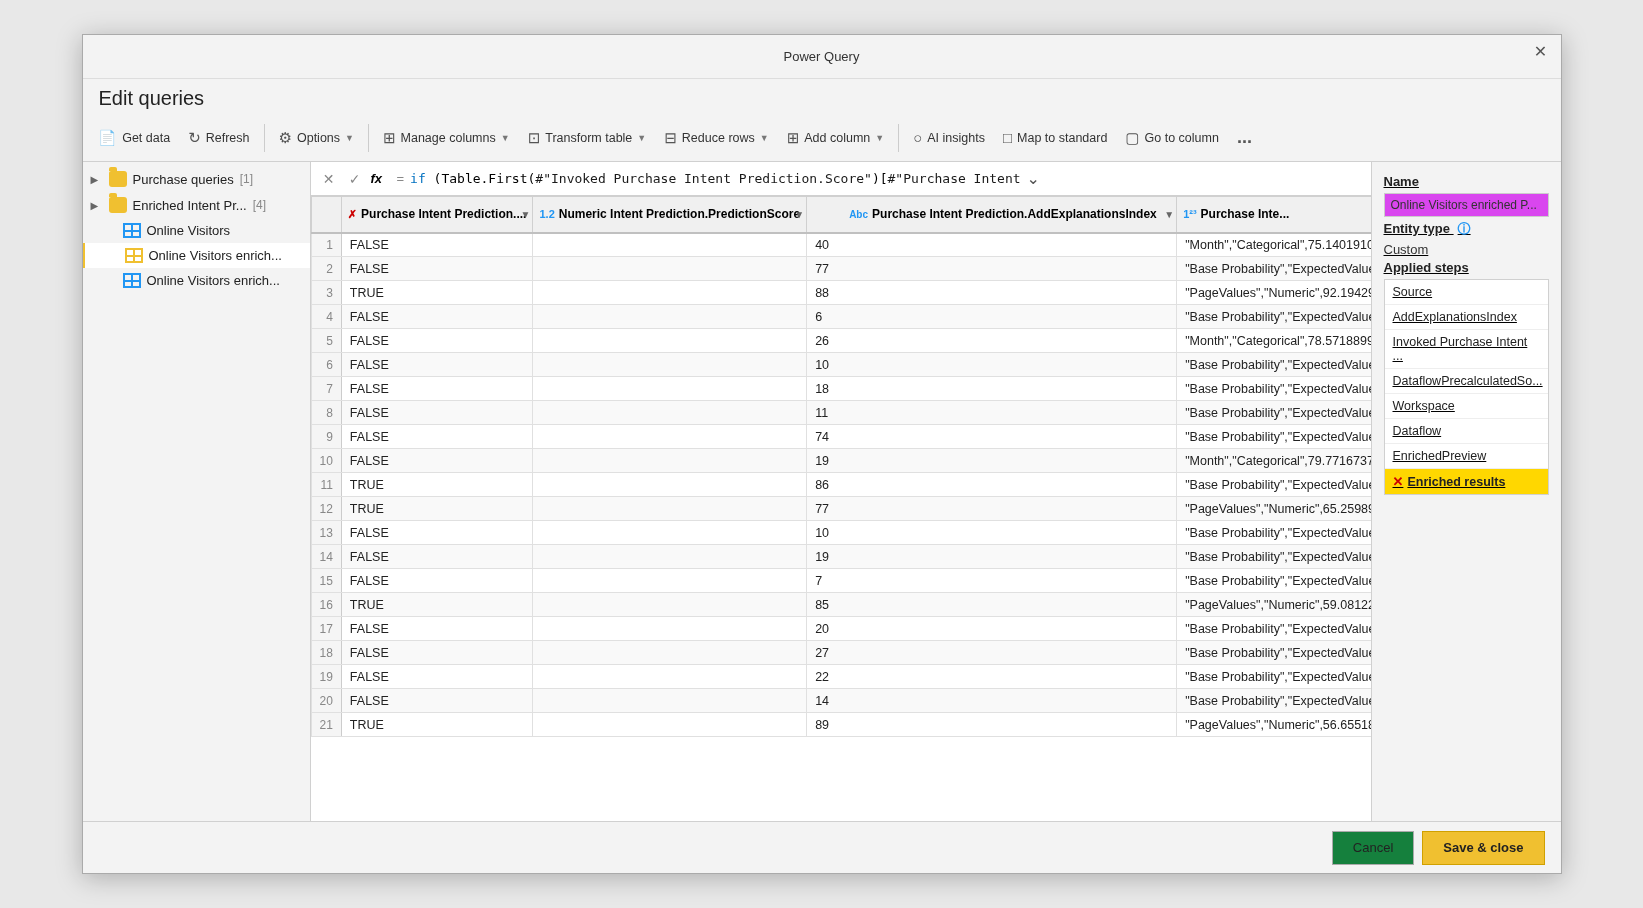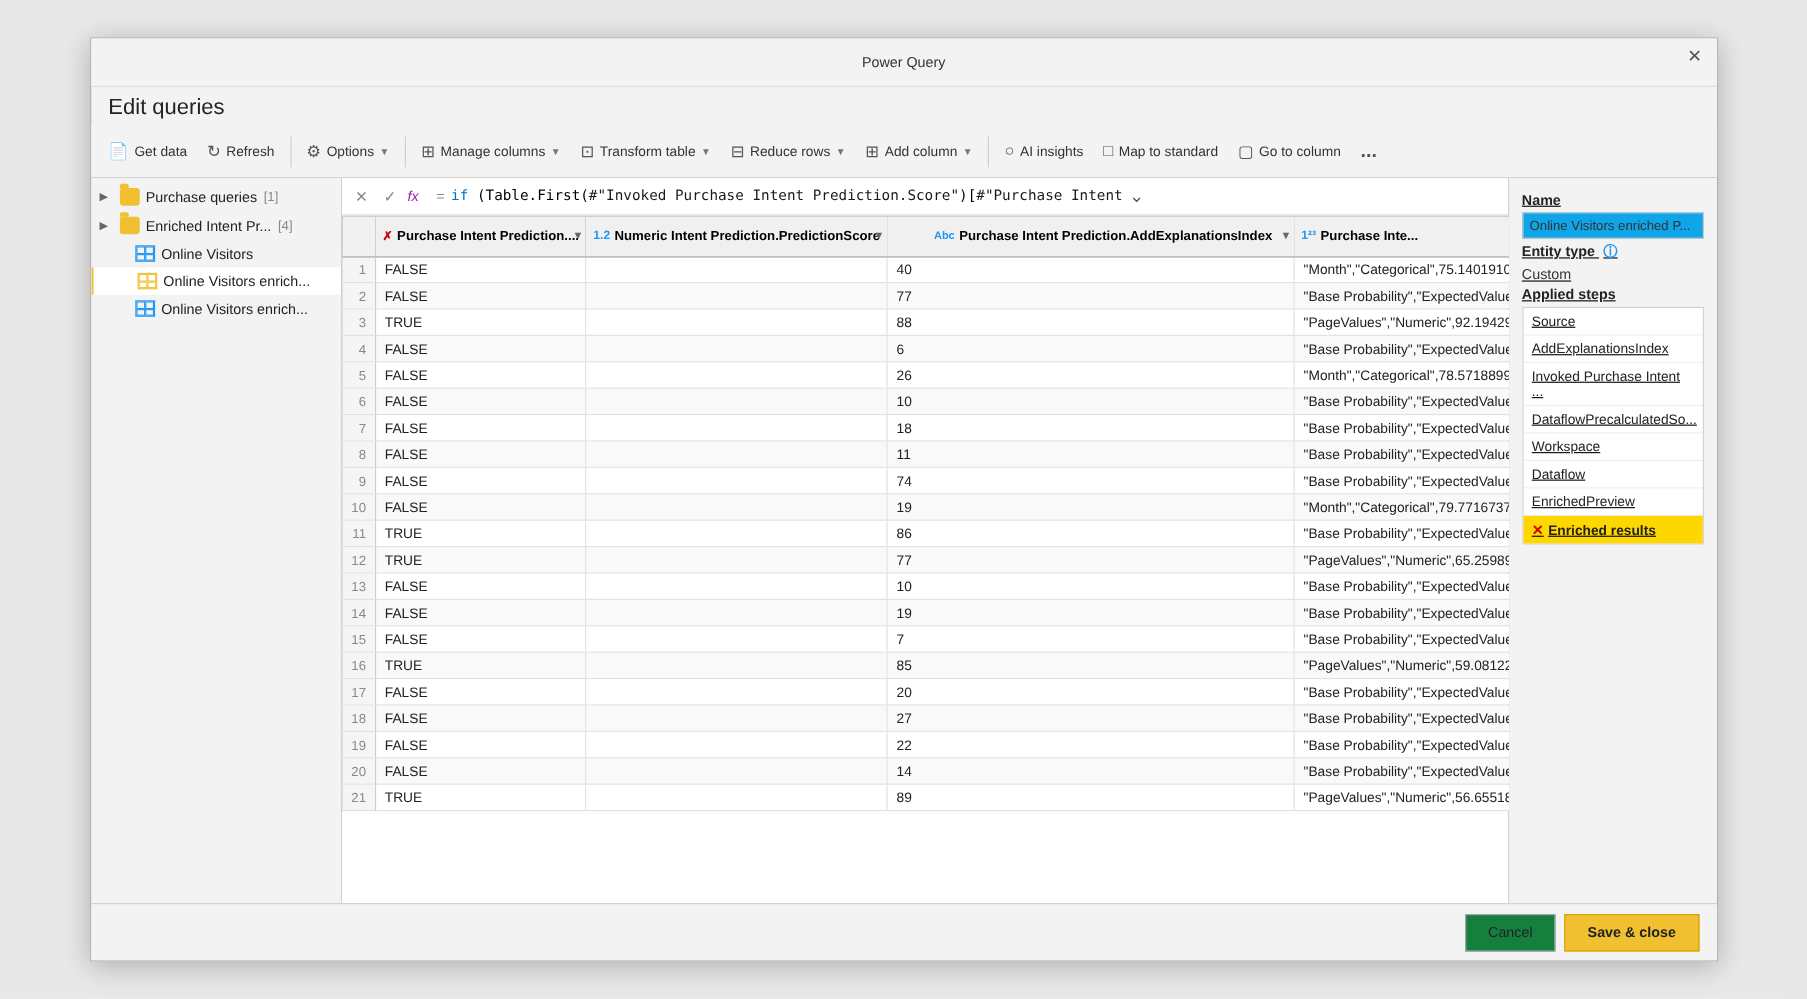--- a/index.html
+++ b/index.html
@@ -196,23 +196,23 @@
     }
     .formula-bar-check {
       font-size: 14px;
       color: #888;
       cursor: pointer;
       width: 20px;
       text-align: center;
     }
     .formula-bar-fx {
       font-size: 13px;
-      color: #a21caf;
+      color: #000000;
       font-style: italic;
-      font-weight: normal;
+      font-weight: bold;
       background: none;
       border: none;
       width: 20px;
     }
     .formula-bar-eq {
       color: #888;
       font-size: 13px;
     }
     .formula-bar-chevron {
       font-size: 16px;
@@ -322,21 +322,21 @@
       font-weight: 600;
       color: #222;
       margin-bottom: 4px;
     }
     .panel-input {
       width: 100%;
       border: 1px solid #ccc;
       padding: 4px 6px;
       font-size: 12px;
       color: #333;
-      background: #0ea5e9;
+      background: #d946ef;
       outline: none;
     }
     .panel-text {
       font-size: 13px;
       color: #333;
     }
     .applied-steps-list {
       display: flex;
       flex-direction: column;
       gap: 0;

